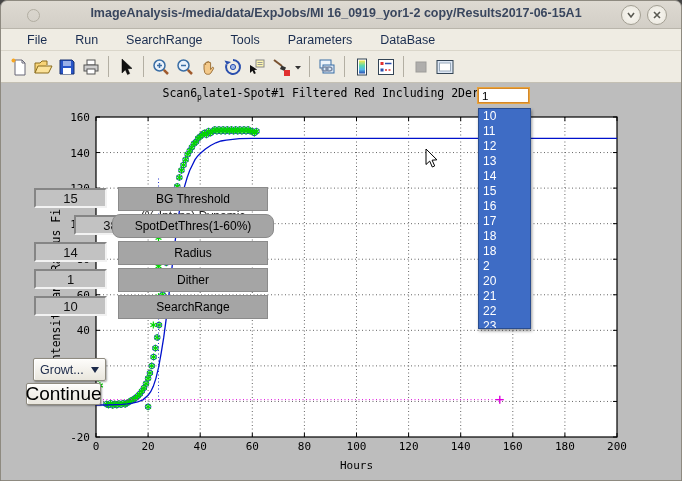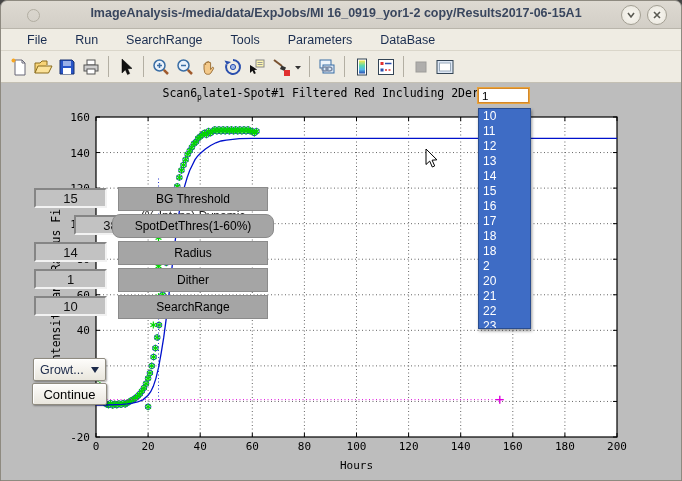--- a/index.html
+++ b/index.html
@@ -41,21 +41,21 @@
   .param-btn{position:absolute;left:117px;width:150px;height:24px;box-sizing:border-box;z-index:3;
              background:#a5a5a5;border:1px solid #8b8b8b;color:#000;font-size:12px;
              display:flex;align-items:center;justify-content:center;font-family:"Liberation Sans",sans-serif;padding:0;}
   .param-btn.wide{left:111px;width:162px;border-radius:8px;}
   .sublabel{position:absolute;left:117px;width:150px;text-align:center;font-size:12px;color:#222;z-index:2;}
   .gtk-btn{position:absolute;box-sizing:border-box;z-index:3;border:1px solid #8f8b80;border-radius:2px;
            background:linear-gradient(#fefdfb,#e9e6dd);box-shadow:inset 1px 1px 0 #fff,1px 1px 2px rgba(0,0,0,.35);
            font-family:"Liberation Sans",sans-serif;display:flex;align-items:center;}
   .growth{left:32px;top:275px;width:73px;height:23px;color:#1c2a4a;font-size:12.5px;padding-left:6px;justify-content:space-between;}
   .growth .tri{width:0;height:0;border:4px solid transparent;border-top:6px solid #1c2a4a;margin:5px 6px 0 0;}
-  .continue{left:31px;top:300px;width:75px;height:22px;color:#000;font-size:13px;justify-content:center;}
+  .continue{left:25px;top:300px;width:75px;height:22px;color:#000;font-size:19px;justify-content:center;}
   
   .spotbox{position:absolute;left:477px;top:5px;z-index:6;}
   .combo-edit{position:absolute;left:0;top:0;width:51px;height:15px;box-sizing:border-box;background:#fff;
               border:1px solid #d4882a;outline:1px solid #e8a33d;font-size:11.5px;color:#000;padding:0 0 0 3px;
               font-family:"Liberation Sans",sans-serif;}
   .spotlist{position:absolute;left:0;top:20px;width:51px;height:219px;background:#3e6cc5;border:1px solid #2a4d8f;
             overflow:hidden;box-shadow:1px 2px 3px rgba(0,0,0,.4);}
   .spotlist .item{height:15px;line-height:15px;padding-left:4px;font-size:12px;color:#fff;}
   .cursor{position:absolute;left:424px;top:65px;z-index:7;}
 </style>

